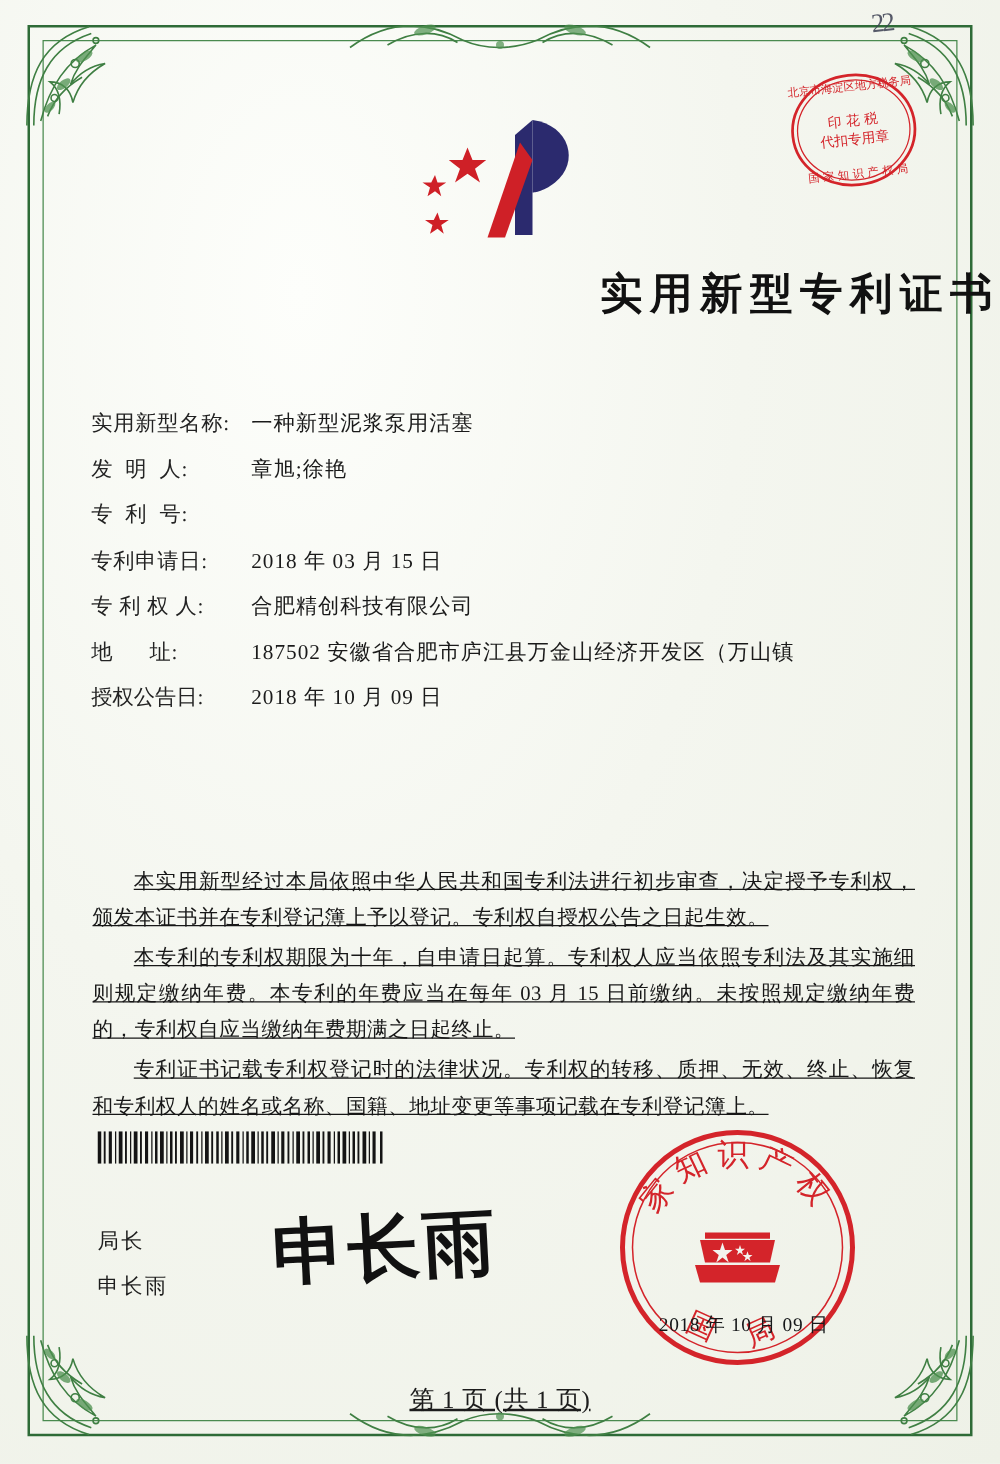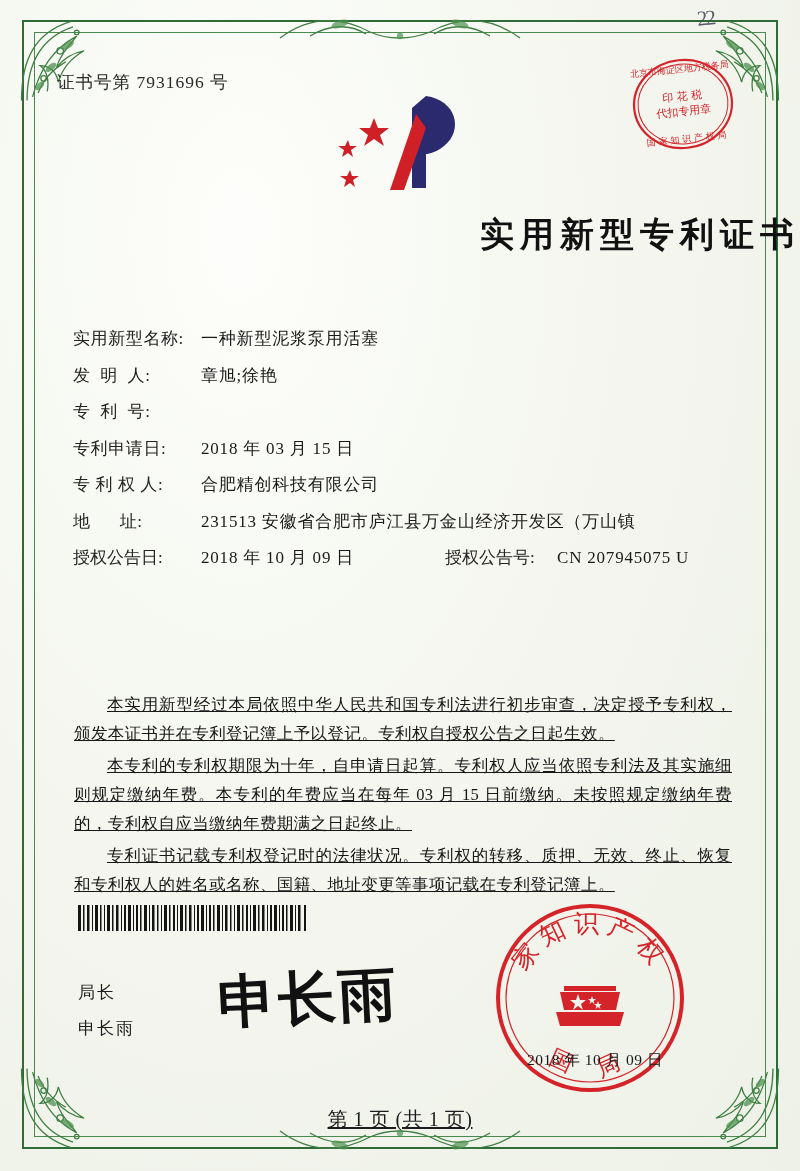--- a/index.html
+++ b/index.html
@@ -331,21 +331,20 @@
       <g fill="#4e9150" opacity=".7">
         <ellipse cx="70" cy="20" rx="9" ry="3.6" transform="rotate(18 70 20)"></ellipse>
         <ellipse cx="190" cy="20" rx="9" ry="3.6" transform="rotate(-18 190 20)"></ellipse>
         <circle cx="130" cy="8" r="3.2"></circle>
       </g>
     </svg>
   </div>
 
   <div class="page-scribble">22</div>
 
-  <div class="cert-no">证书号第 7931696 号</div>
 
   <div class="logo">
     <svg viewBox="0 0 145 110">
       <path d="M96 8 L96 100 L82 100 L82 20 Z" fill="#2b2a6e"></path>
       <path d="M96 8 C126 12 134 42 114 58 C104 66 96 66 96 66 Z" fill="#2b2a6e"></path>
       <path d="M86 26 L60 102 L74 102 L96 40 Z" fill="#cf2027"></path>
       <g fill="#cf2027">
         <polygon points="44,30 48,40 59,40 50,47 54,58 44,51 34,58 38,47 29,40 40,40"></polygon>
         <polygon points="18,52 20,58 27,58 21,62 23,69 18,65 12,69 14,62 8,58 15,58"></polygon>
         <polygon points="20,82 22,88 29,88 23,92 25,99 20,95 14,99 16,92 10,88 17,88"></polygon>
@@ -384,32 +383,28 @@
       <div class="field-label">专利申请日:</div>
       <div class="field-value">2018 年 03 月 15 日</div>
     </div>
     <div class="field-row">
       <div class="field-label">专 利 权 人:</div>
       <div class="field-value">合肥精创科技有限公司</div>
     </div>
     <div class="field-row">
       <div class="field-label">地      址:</div>
       <div class="field-value">
-        <span>231513 安徽省合肥市庐江县万金山经济开发区（万山镇</span>
+        <span>187502 安徽省合肥市庐江县万金山经济开发区（万山镇</span>
       </div>
     </div>
 
     <div class="row-two-col">
       <div class="col-left">
         <div class="field-label">授权公告日:</div>
         <div class="field-value">2018 年 10 月 09 日</div>
-      </div>
-      <div class="col-right">
-        <div class="field-label">授权公告号:</div>
-        <div class="field-value">CN 207945075 U</div>
       </div>
     </div>
   </div>
 
   <div class="paragraphs">
     <p>本实用新型经过本局依照中华人民共和国专利法进行初步审查，决定授予专利权，颁发本证书并在专利登记簿上予以登记。专利权自授权公告之日起生效。</p>
     <p>本专利的专利权期限为十年，自申请日起算。专利权人应当依照专利法及其实施细则规定缴纳年费。本专利的年费应当在每年 03 月 15 日前缴纳。未按照规定缴纳年费的，专利权自应当缴纳年费期满之日起终止。</p>
     <p>专利证书记载专利权登记时的法律状况。专利权的转移、质押、无效、终止、恢复和专利权人的姓名或名称、国籍、地址变更等事项记载在专利登记簿上。</p>
   </div>
 

